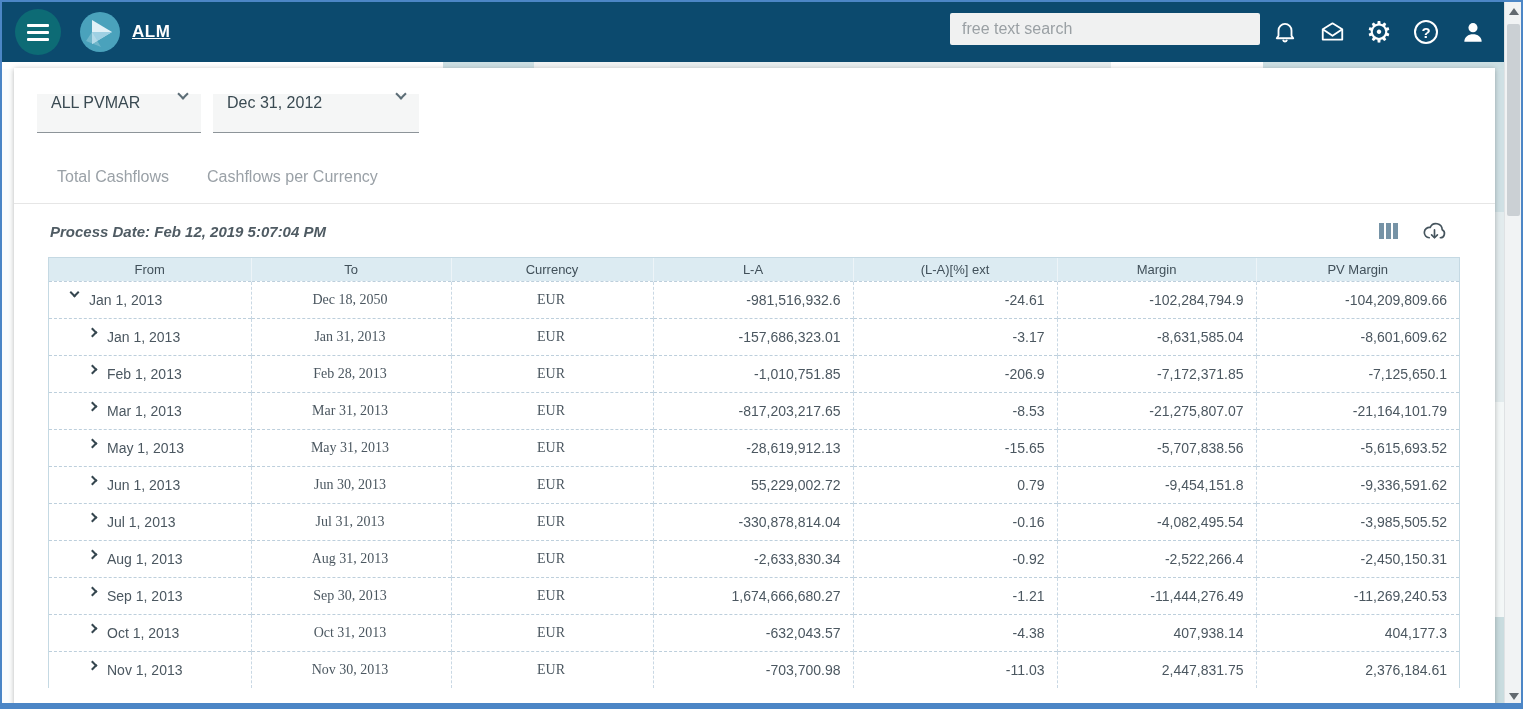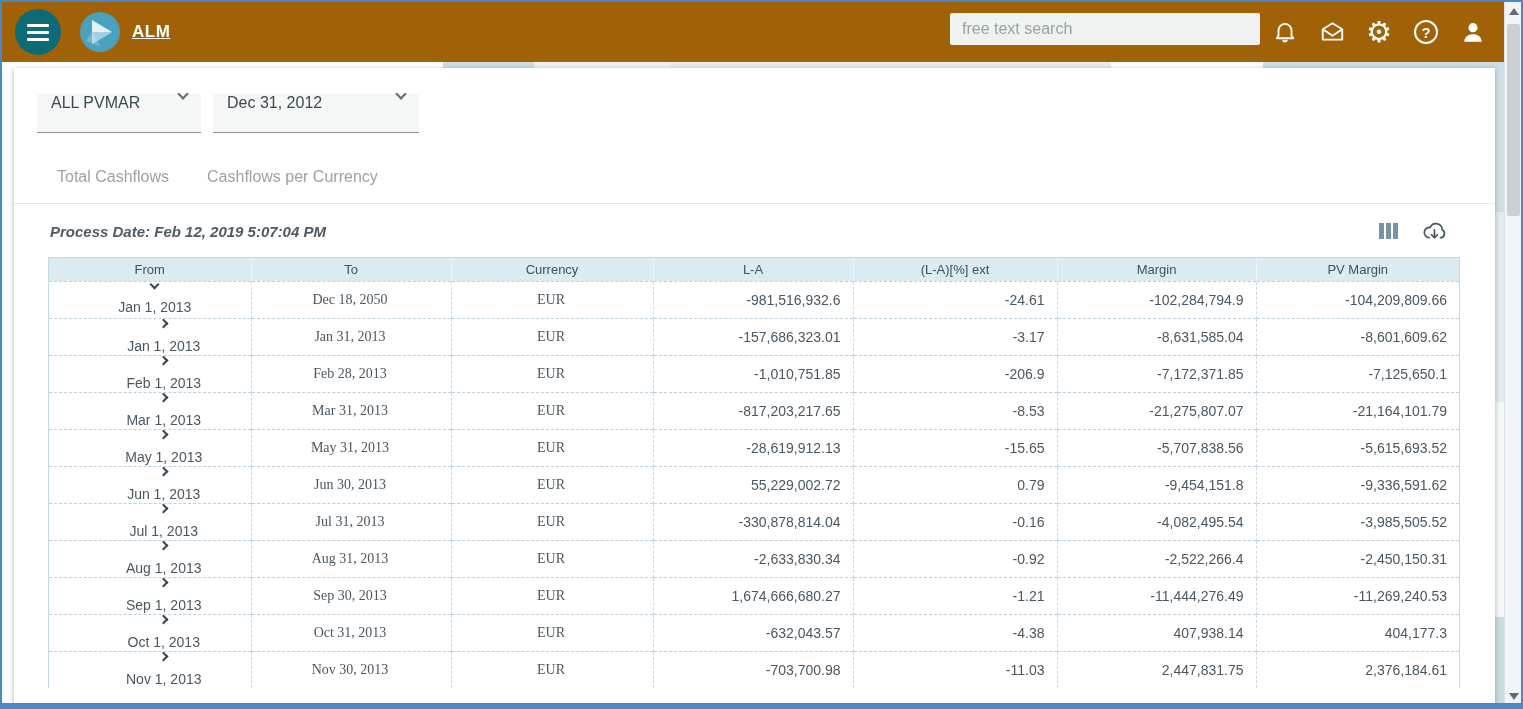--- a/index.html
+++ b/index.html
@@ -1,20 +1,20 @@
 <!DOCTYPE html>
 <html><head>
 <meta charset="utf-8">
 <style>
   html,body{margin:0;padding:0;background:#e8e8e8;}
   *{box-sizing:border-box;font-family:"Liberation Sans",sans-serif;}
   .viewport{position:relative;width:1523px;height:709px;border:2px solid #4c86c6;border-bottom-width:6px;background:#fcfdfd;overflow:hidden;}
 
   
-  .topbar{position:absolute;left:0;top:0;width:1519px;height:60px;background:#a16207;display:flex;align-items:center;z-index:5;}
+  .topbar{position:absolute;left:0;top:0;width:1519px;height:60px;background:#0c4a6e;display:flex;align-items:center;z-index:5;}
   .menu-btn{position:absolute;left:13px;top:7px;width:46px;height:46px;border-radius:50%;background:#0d6b75;display:flex;flex-direction:column;justify-content:center;align-items:center;gap:4px;cursor:pointer;}
   .menu-btn i{display:block;width:22px;height:3px;background:#fff;border-radius:1px;}
   .logo{position:absolute;left:76px;top:8px;width:44px;height:44px;}
   .app-link{position:absolute;left:130px;top:20px;color:#fff;font-size:17px;font-weight:bold;text-decoration:underline;letter-spacing:.5px;}
   .search-box{position:absolute;left:948px;top:11px;width:310px;height:32px;background:#f0f1f1;border:none;border-radius:2px;padding:0 12px;font-size:16px;color:#444;outline:none;}
   .search-box::placeholder{color:#9aa0a4;}
   .top-icons{position:absolute;right:34px;top:0;height:60px;display:flex;align-items:center;gap:19px;}
   .ticon{width:28px;height:28px;display:flex;align-items:center;justify-content:center;cursor:pointer;}
   .gear-glyph{color:#fff;font-size:29px;line-height:1;font-family:"DejaVu Sans",sans-serif;}
   .help-circle{width:24px;height:24px;border:2px solid #fff;border-radius:50%;color:#fff;font-weight:bold;font-size:15px;display:flex;align-items:center;justify-content:center;}
@@ -52,21 +52,21 @@
 
   
   .table-wrap{position:absolute;left:34px;top:189px;width:1412px;border:1px solid #c5d9e3;border-bottom:none;}
   table{border-collapse:collapse;table-layout:fixed;width:1410px;}
   th{height:23px;background:#dcebf2;font-size:13px;font-weight:normal;color:#41505a;text-align:center;border-left:1px solid #edf4f8;padding:0 6px;}
   th:first-child{border-left:none;}
   td{height:37px;font-size:14px;color:#4b5760;border-top:1px dashed #bdcfdc;border-left:1px dashed #c9d8e4;padding:0 12px;white-space:nowrap;overflow:hidden;}
   td:first-child{border-left:none;}
   td.num{text-align:right;}
   td.txt{text-align:center;padding-left:10px;font-family:Liberation Serif, serif;}
-  .from-cell{display:flex;align-items:center;gap:11px;padding-left:10px;flex-direction:column;}
+  .from-cell{display:flex;gap:11px;padding-left:10px;}
   .from-cell.lvl1{padding-left:28px;}
   .row-chev{display:inline-block;width:7px;height:7px;border-right:2px solid #35464f;border-bottom:2px solid #35464f;cursor:pointer;flex:none;}
   .row-chev.down{transform:rotate(45deg);margin-top:-3px;}
   .row-chev.right{transform:rotate(-45deg);}
 </style>
 </head>
 <body>
 
 <div class="viewport">
 

